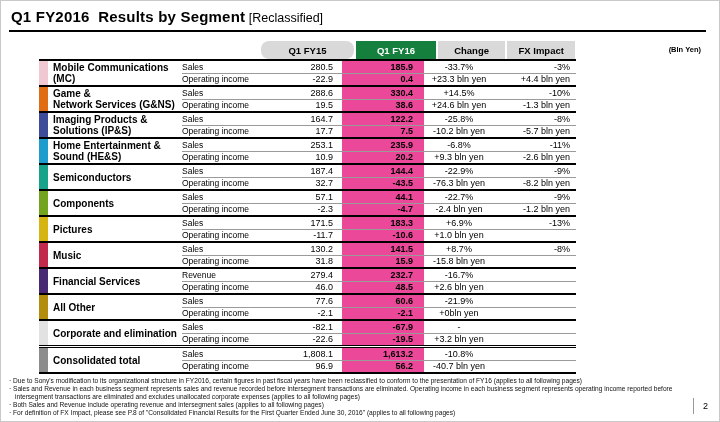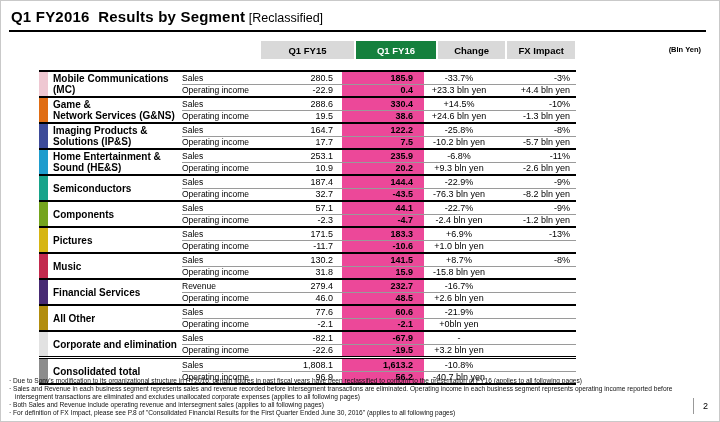--- a/index.html
+++ b/index.html
@@ -21,26 +21,26 @@
 
   
   .tbl { position:absolute; left:38px; top:40px; width:537px; }
   .tbl-header { display:flex; height:18px; }
   .hd-spacer { width:222px; }
   .hd-cell {
     display:flex; align-items:center; justify-content:center;
     background:#d9d9d9; font-size:9.5px; font-weight:bold;
     margin:0 1px; height:18px;
   }
-  .hd-fy15 { width:94px; }
+  .hd-fy15 { width:94px;border-radius:8px; }
   .hd-fy16 { width:80px; background:#15803d; color:#fff; }
   .hd-change { width:68px; }
   .hd-fx { width:68px; }
 
-  .tbl-body { border-top:2px solid #000; border-bottom:2px solid #000;margin-top:11px; }
+  .tbl-body { border-top:2px solid #000; border-bottom:2px solid #000; }
   .seg-row { display:flex; height:24px; }
   .seg-row + .seg-row { border-top:2px solid #000; height:26px; }
   .seg-row.total { border-top:3px double #000; height:27px;justify-content:flex-end; }
   .marker { width:9px; flex:0 0 9px; }
   .name {
     width:134px; flex:0 0 134px; padding-left:5px;
     display:flex; flex-direction:column; justify-content:center;
     font-size:10px; font-weight:bold; line-height:11px;
   }
   .metrics { flex:1; display:flex; flex-direction:column; }

